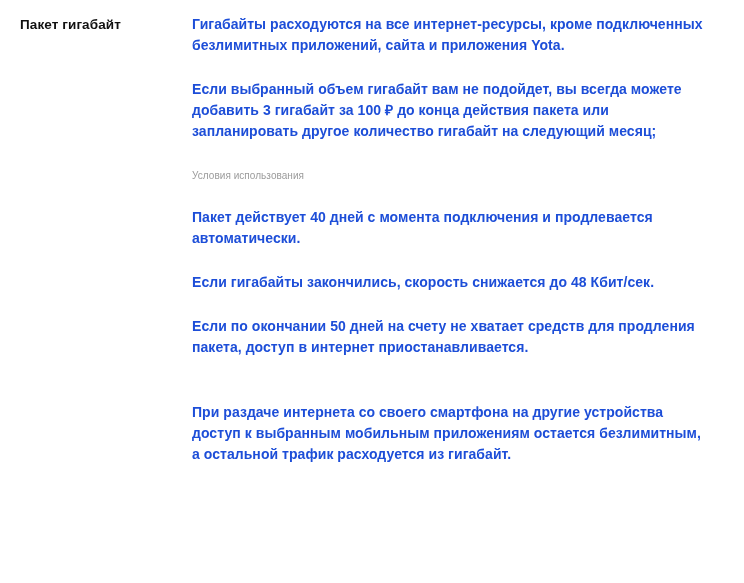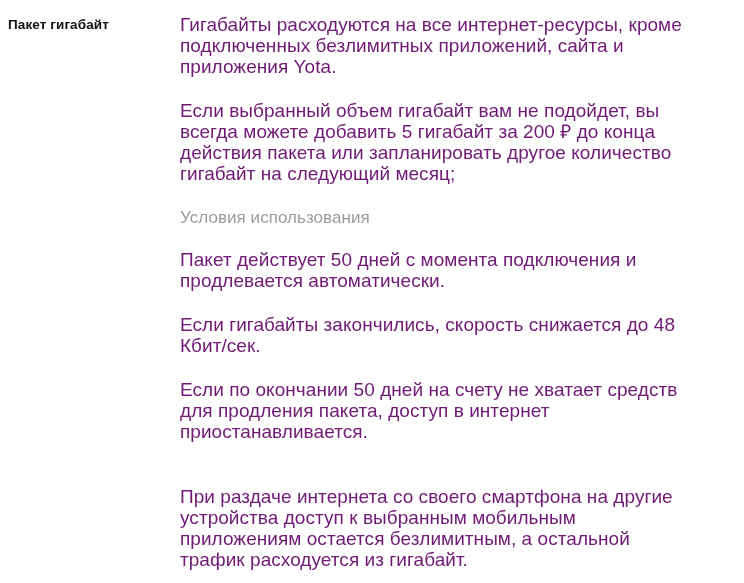--- a/index.html
+++ b/index.html
@@ -12,74 +12,75 @@
     background: #ffffff;
     font-family: "Liberation Sans", sans-serif;
     color: #1a1a1a;
     overflow: hidden;
   }
   .doc {
     position: relative;
     width: 744px;
     height: 453px;
     box-sizing: border-box;
-    padding: 14px 20px 0 8px;
+    padding: 14px 20px 0 20px;
     display: flex;
     align-items: flex-start;
   }
   .section-title {
     flex: 0 0 172px;
     width: 172px;
     font-size: 13.5px;
     font-weight: bold;
     line-height: 20px;
     color: #111111;
     padding-top: 1px;
     letter-spacing: 0.1px;
   }
   .content {
     flex: 1 1 auto;
     max-width: 516px;
     padding-left: 0px;
   }
   .para {
-    font-size: 19px;
+    font-size: 14px;
     line-height: 21px;
-    color: #701a75;
+    color: #1d4ed8;
     margin: 0 0 23px 0;
     letter-spacing: 0.05px;
+    font-weight: bold;
   }
   .para:last-child {
     margin-bottom: 0;
     margin-top: 44px;
   }
   .subheading {
-    font-size: 17px;
+    font-size: 10px;
     line-height: 21px;
     color: #9b9b9b;
     margin: 0 0 21px 0;
     letter-spacing: 0.05px;
   }
 </style>
 </head>
 <body>
 
 <div class="doc">
 
   <div class="section-title">Пакет гигабайт</div>
 
   <div class="content">
 
     <p class="para">Гигабайты расходуются на все интернет-ресурсы, кроме подключенных безлимитных приложений, сайта и приложения Yota.</p>
 
-    <p class="para">Если выбранный объем гигабайт вам не подойдет, вы всегда можете добавить 5 гигабайт за 200 ₽ до конца действия пакета или запланировать другое количество гигабайт на следующий месяц;</p>
+    <p class="para">Если выбранный объем гигабайт вам не подойдет, вы всегда можете добавить 3 гигабайт за 100 ₽ до конца действия пакета или запланировать другое количество гигабайт на следующий месяц;</p>
 
     <p class="subheading">Условия использования</p>
 
-    <p class="para">Пакет действует 50 дней с момента подключения и продлевается автоматически.</p>
+    <p class="para">Пакет действует 40 дней с момента подключения и продлевается автоматически.</p>
 
     <p class="para">Если гигабайты закончились, скорость снижается до 48 Кбит/сек.</p>
 
     <p class="para">Если по окончании 50 дней на счету не хватает средств для продления пакета, доступ в интернет приостанавливается.</p>
 
 
     <p class="para">При раздаче интернета со своего смартфона на другие устройства доступ к выбранным мобильным приложениям остается безлимитным, а остальной трафик расходуется из гигабайт.</p>
 
   </div>
 </div>

